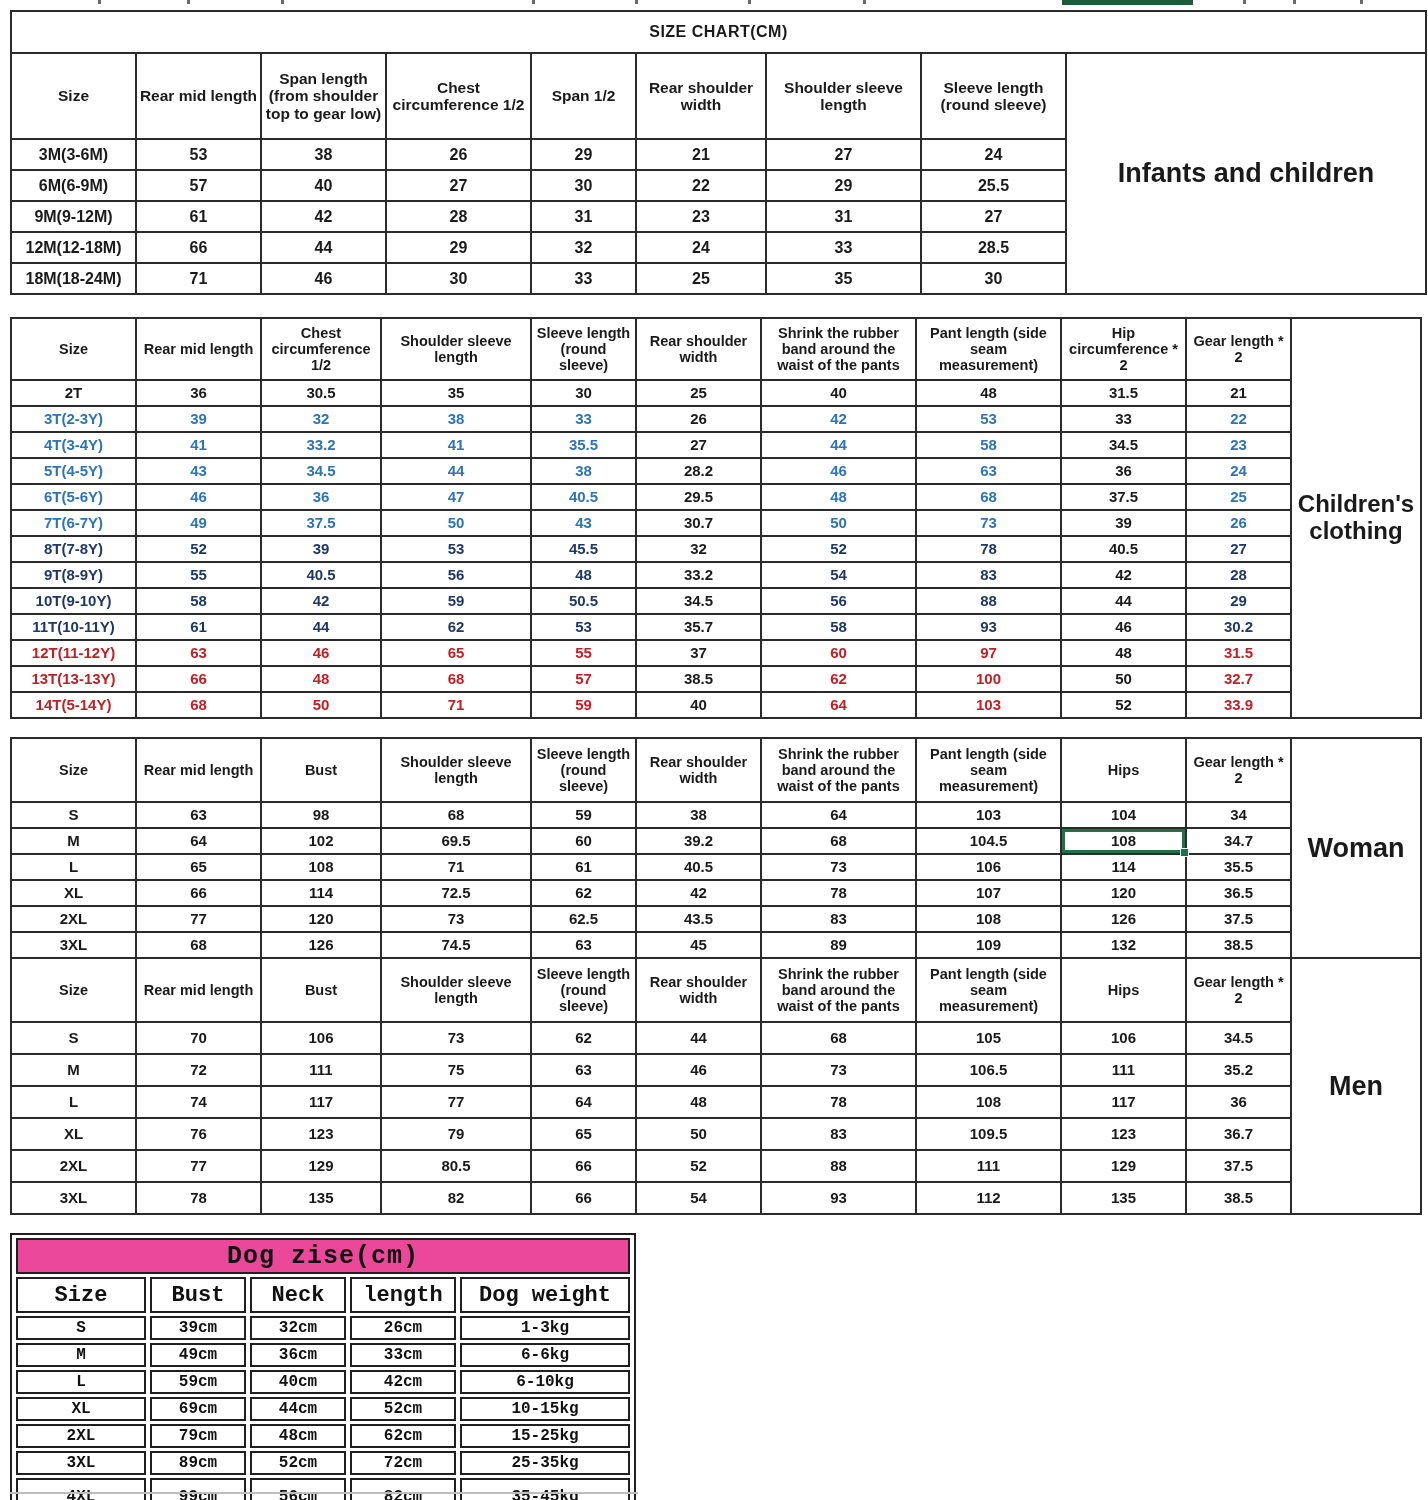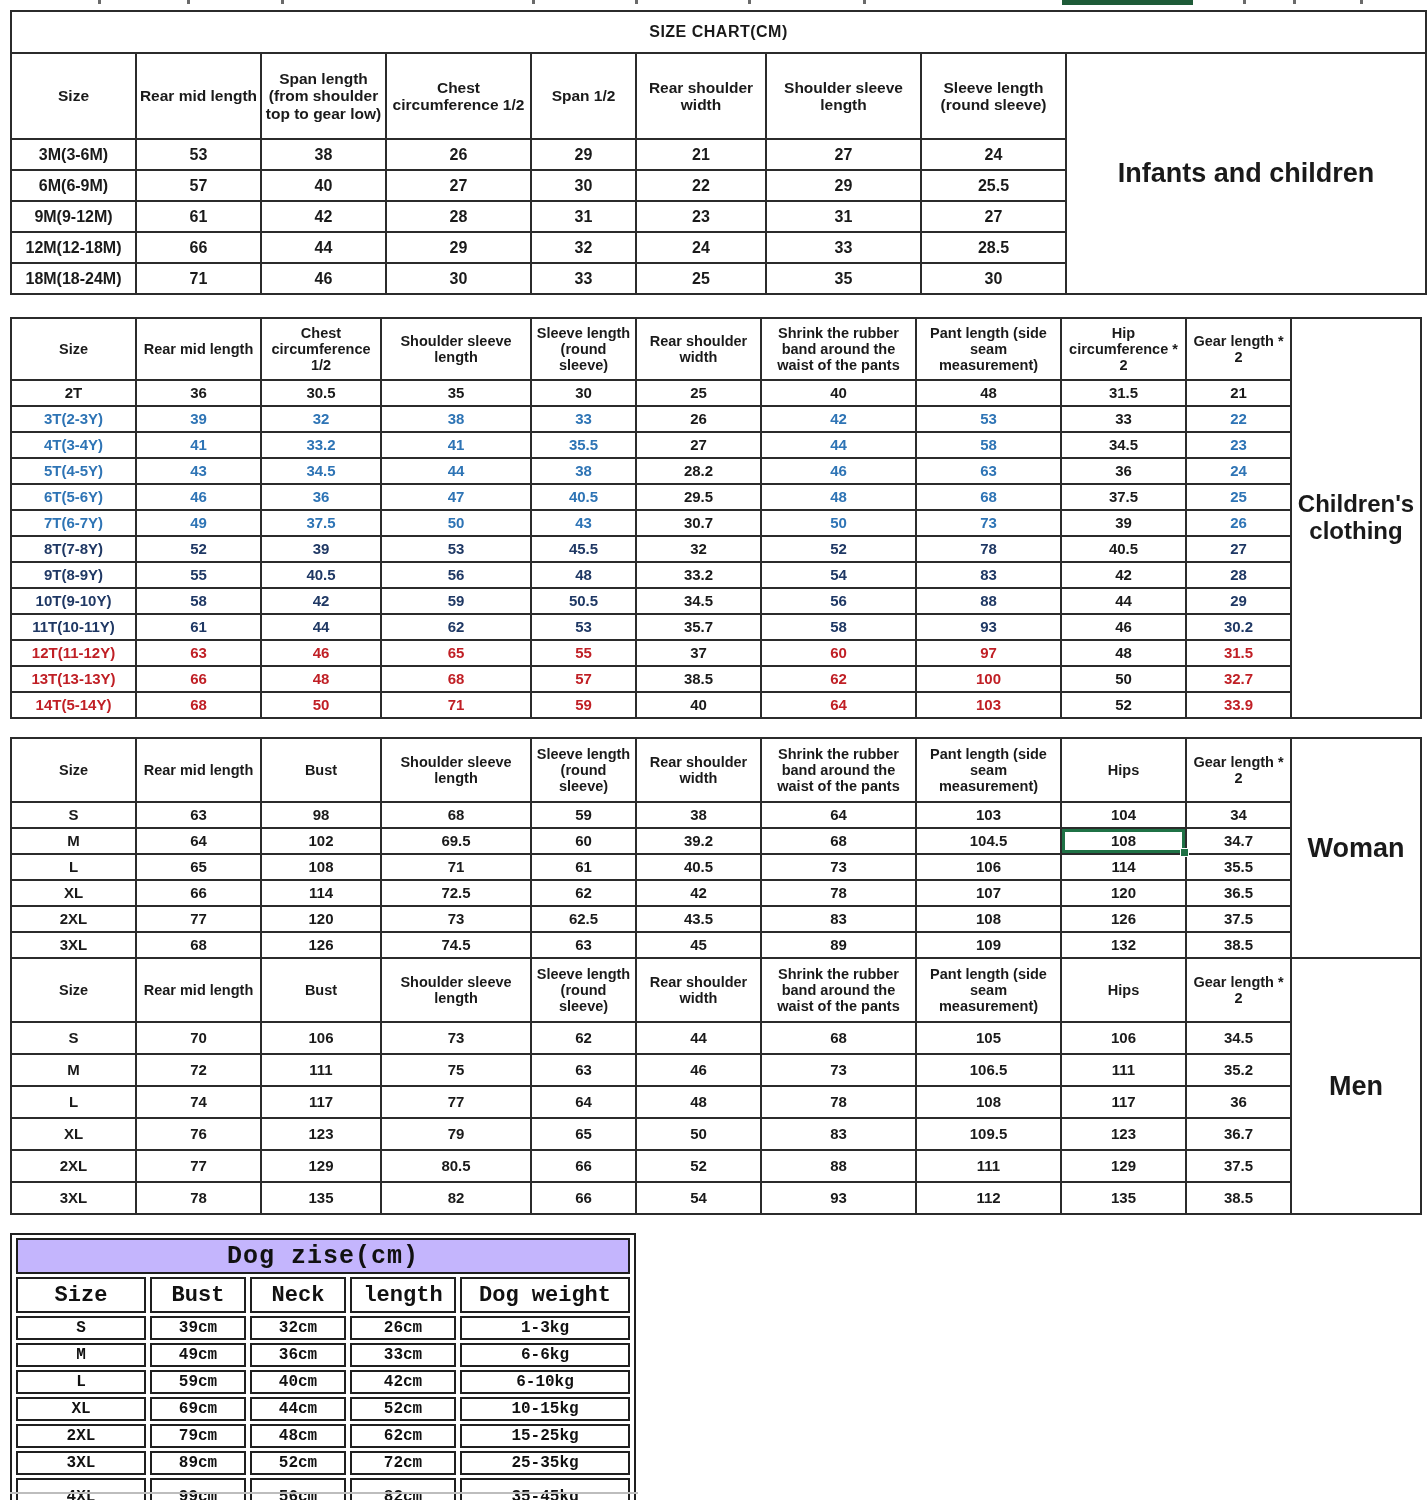--- a/index.html
+++ b/index.html
@@ -44,21 +44,21 @@
   .t4{margin-top:-2px;}
   .t4 th.hd{height:60px;font-size:14.5px;}
   .t4 tbody tr td{height:28px;font-size:15px;}
   .t4 td.side-label{font-size:27px;margin-top:20px;}
 
   
   table.dog{border-collapse:separate;border-spacing:4px 3px;margin:18px 0 0 10px;
       border:2px solid #1f1f1f;background:#fff;font-family:"Liberation Mono",monospace;}
   table.dog td,table.dog th{border:2px solid #1f1f1f;text-align:center;vertical-align:middle;
       color:#111;padding:0 4px;}
-  table.dog td.tbl-title{background:#c4b5fd;font-size:25px;font-weight:bold;height:32px;letter-spacing:1px;}
+  table.dog td.tbl-title{background:#ec4899;font-size:25px;font-weight:bold;height:32px;letter-spacing:1px;}
   table.dog th.hd{font-size:22px;font-weight:bold;height:32px;}
   table.dog tbody tr td{font-size:16px;font-weight:bold;height:20px;}
   table.dog tr.tall td{height:34px;}
 </style>
 </head>
 <body>
 
 <div class="page">
 
   <div class="greenbar"></div>

